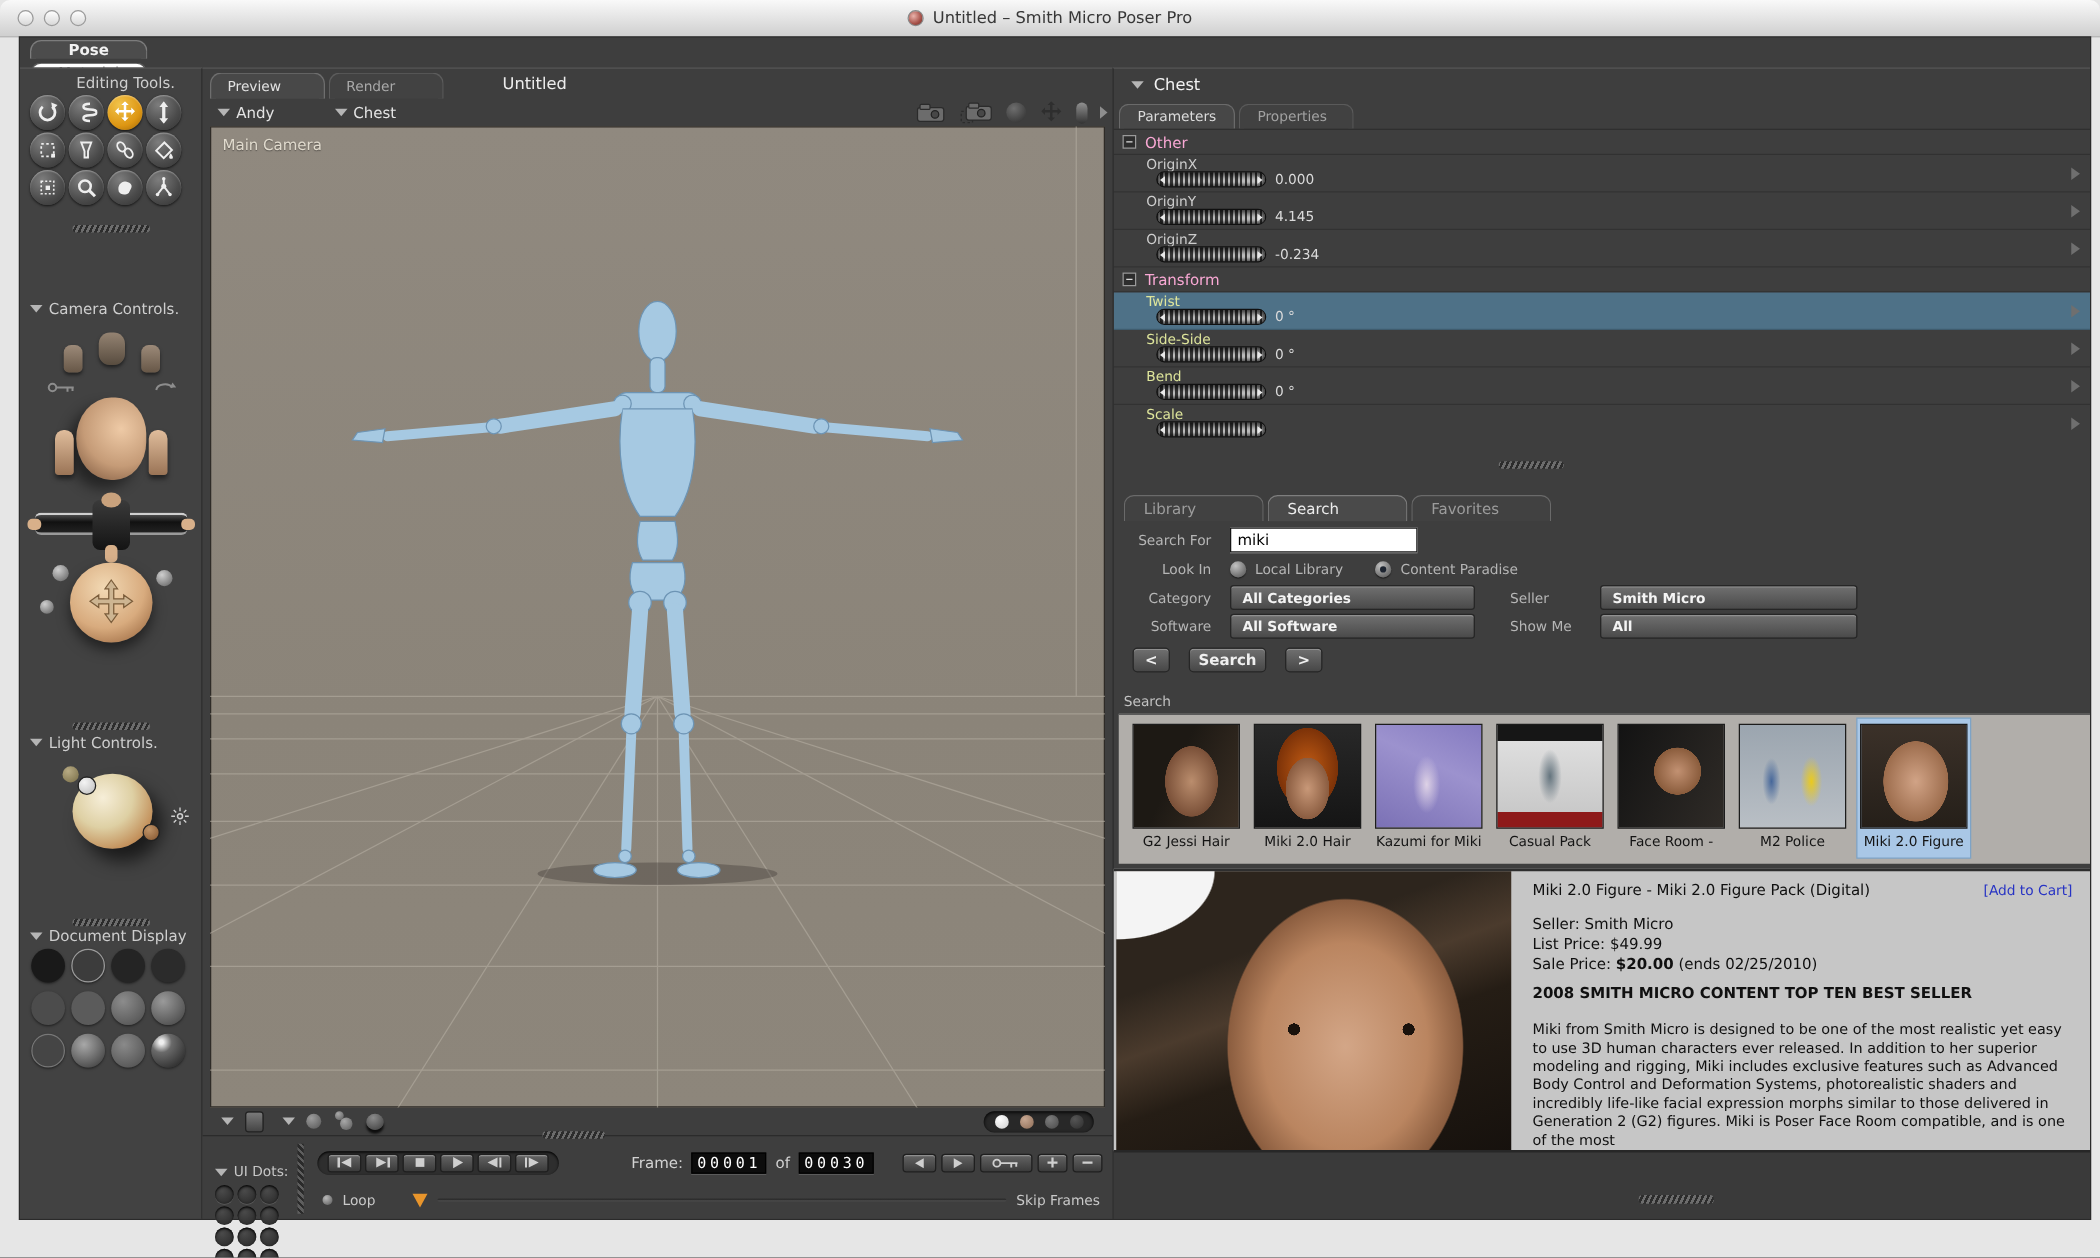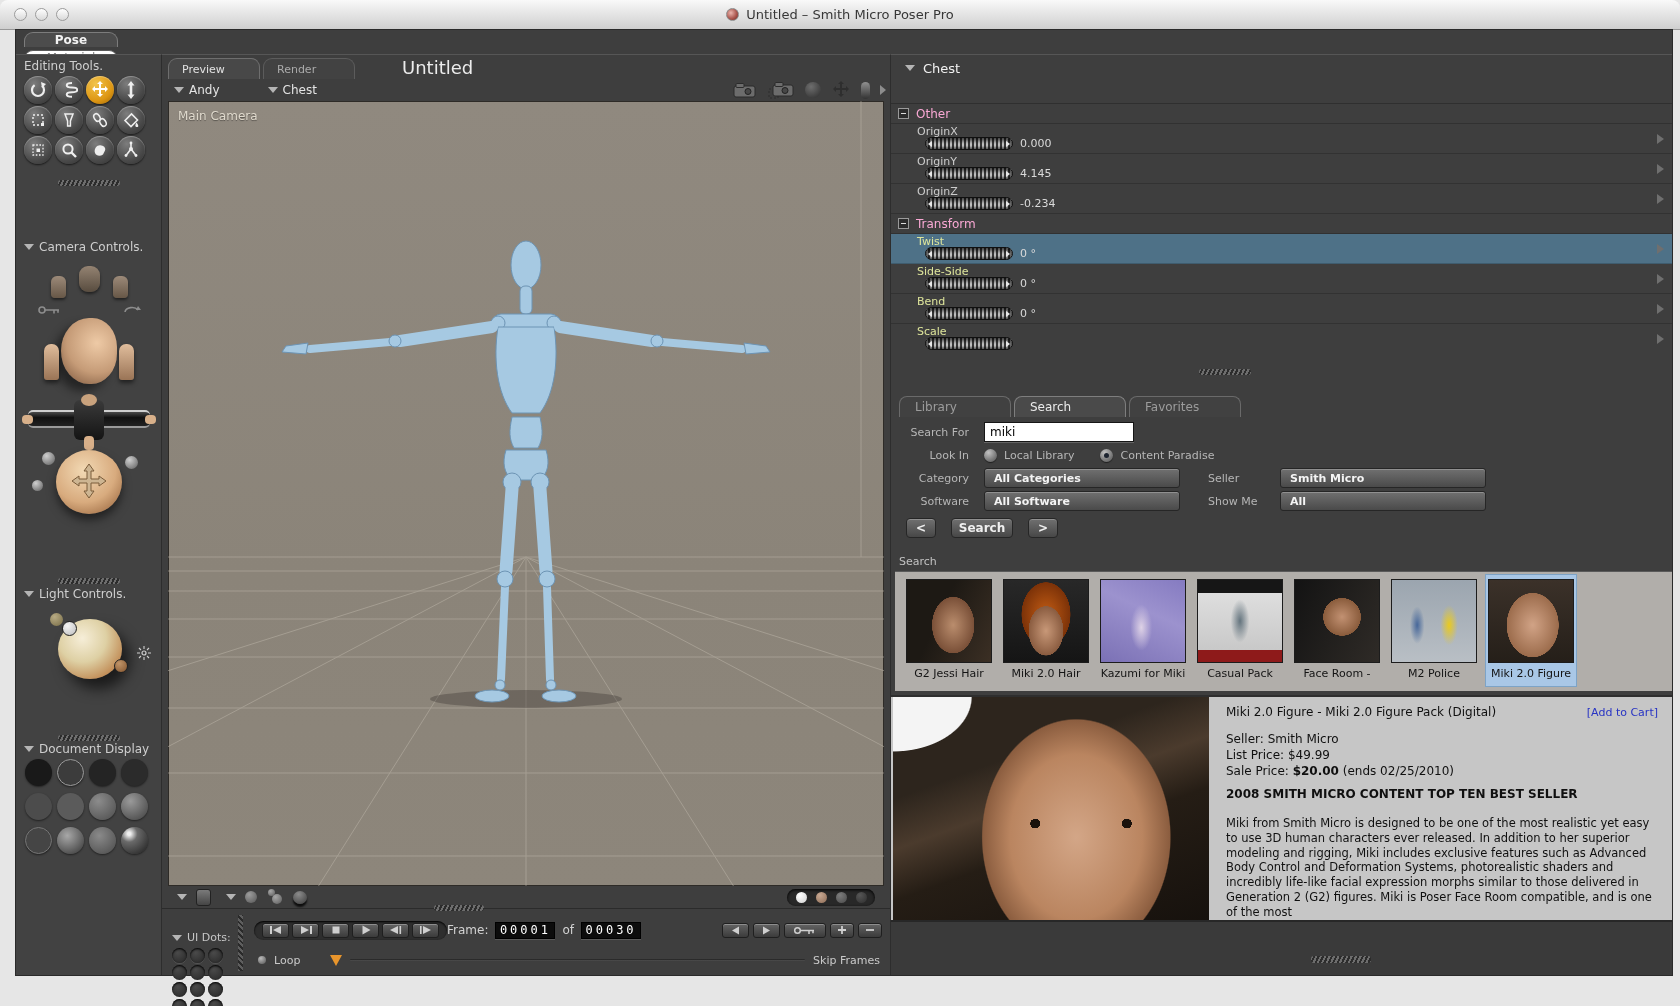--- a/index.html
+++ b/index.html
@@ -74,21 +74,21 @@
   .dd9{background:#454545;border:1px solid #777;}
   .dd10{background:radial-gradient(circle at 38% 32%,#a8a8a8,#565656 70%,#333);}
   .dd11{background:radial-gradient(circle at 38% 32%,#8a8a8a,#4a4a4a);}
   .dd12{background:radial-gradient(circle at 30% 25%,#efefef 6%,#6a6a6a 30%,#1c1c1c);}
 
   
   .center{position:absolute;left:146px;top:24px;width:728px;bottom:0;border-top:1px solid #565656;}
   .doc-tabs{position:absolute;top:2px;left:6px;height:22px;display:flex;align-items:flex-end;gap:3px;}
   .dtab{width:92px;height:21px;border-radius:9px 9px 0 0;background:#484848;border:1px solid #6e6e6e;border-bottom:none;color:#e2e2e2;font-size:11px;display:flex;align-items:center;padding-left:13px;}
   .dtab.inactive{color:#aaa;background:#424242;border-color:#5c5c5c;}
-  .doc-title{color:#ececec;font-size:18px;margin-left:44px;align-self:center;padding-bottom:2px;}
+  .doc-title{color:#ececec;font-size:13px;margin-left:44px;align-self:center;padding-bottom:2px;}
   .actor-row{position:absolute;top:24px;left:0;right:0;height:22px;display:flex;align-items:center;color:#e4e4e4;font-size:12px;padding-left:12px;}
   .actor{display:flex;align-items:center;gap:5px;}
   .vp-icons{margin-left:auto;display:flex;align-items:center;gap:11px;margin-right:10px;}
   .trackball-ico{width:16px;height:16px;border-radius:50%;background:radial-gradient(circle at 38% 30%,#6e6e6e,#2c2c2c);}
   .pill-ico{width:9px;height:17px;border-radius:5px;background:linear-gradient(#909090,#333);}
 
   .viewport{position:absolute;left:6px;top:46px;width:716px;height:785px;background:linear-gradient(#90897f,#8b8479 60%,#8d867b);box-shadow:inset 0 0 0 1px #2e2b27;}
   .vp-label{position:absolute;left:10px;top:8px;color:#e0dacd;font-size:12px;text-shadow:0 1px 1px rgba(0,0,0,.4);z-index:3;}
   .viewport svg{position:absolute;inset:0;}
 
@@ -106,21 +106,21 @@
   .anim{position:absolute;left:0;top:853px;right:0;bottom:0;border-top:1px solid #2b2b2b;background:#3e3e3e;}
   .anim-handle{position:absolute;left:272px;top:-4px;width:50px;height:6px;border-radius:3px;background:repeating-linear-gradient(115deg,#6d6d6d 0 2px,#2c2c2c 2px 4px);}
   .ui-dots{position:absolute;left:10px;top:2px;margin-top:20px;}
   .ui-dots .hd{display:flex;align-items:center;gap:5px;color:#c6c6c6;font-size:11px;}
   .dots{margin-top:4px;display:grid;grid-template-columns:repeat(3,18px);grid-auto-rows:17px;}
   .dots i{width:15px;height:15px;border-radius:50%;background:radial-gradient(circle at 38% 32%,#4a4a4a,#262626);box-shadow:inset 0 1px 2px #000,0 1px 0 rgba(255,255,255,.12);}
   .v-div{position:absolute;left:76px;top:6px;bottom:4px;width:5px;background:repeating-linear-gradient(45deg,#5e5e5e 0 2px,#2a2a2a 2px 4px);}
   .transport-row{position:absolute;left:92px;right:8px;top:11px;height:20px;display:flex;align-items:center;}
   .transport{display:flex;gap:3px;background:#2e2e2e;border-radius:11px;padding:2px 8px;box-shadow:inset 0 1px 2px #000;}
   .tbtn{width:27px;height:15px;border-radius:3px;background:linear-gradient(#646464,#3b3b3b);border:1px solid #1f1f1f;box-shadow:inset 0 1px 0 rgba(255,255,255,.28);display:flex;align-items:center;justify-content:center;}
-  .frame-group{display:flex;align-items:center;gap:7px;color:#d2d2d2;font-size:12px;}
+  .frame-group{margin-left:58px;display:flex;align-items:center;gap:7px;color:#d2d2d2;font-size:12px;}
   .digits{width:60px;height:17px;background:#0c0c0c;border:1px solid #000;box-shadow:0 1px 0 rgba(255,255,255,.15);color:#fff;font-family:"DejaVu Sans Mono",monospace;font-size:12px;letter-spacing:3px;display:flex;align-items:center;justify-content:center;}
   .kf-group{margin-left:auto;display:flex;gap:4px;align-items:center;}
   .kbtn{height:15px;border-radius:3px;background:linear-gradient(#646464,#3b3b3b);border:1px solid #1f1f1f;box-shadow:inset 0 1px 0 rgba(255,255,255,.28);display:flex;align-items:center;justify-content:center;}
   .loop-row{position:absolute;left:96px;right:10px;top:43px;height:16px;display:flex;align-items:center;color:#c9c9c9;font-size:11px;gap:8px;}
   .loop-dot{width:8px;height:8px;border-radius:50%;background:radial-gradient(circle at 35% 30%,#bbb,#555);}
   .loop-marker{width:0;height:0;border-left:6px solid transparent;border-right:6px solid transparent;border-top:11px solid #e8952c;margin-left:22px;}
   .loop-line{flex:1;height:2px;background:linear-gradient(#1c1c1c,#565656);border-radius:1px;}
 
   
   .right-panel{position:absolute;left:874px;top:24px;right:0;bottom:0;border-left:1px solid #2d2d2d;border-top:1px solid #565656;}
@@ -216,21 +216,21 @@
     <div class="mtab active">Pose</div>
     <div class="mtab">Material</div>
     <div class="mtab">Face</div>
     <div class="mtab">Hair</div>
     <div class="mtab">Cloth</div>
     <div class="mtab">Setup</div>
     <div class="mtab">Content</div>
   </div>
 
   <div class="left-panel">
-    <div class="sec-title" style="top:4px;">
+    <div class="sec-title" style="top:4px;margin-left:37px;">
       <span>Editing Tools.</span>
     </div>
     <div class="tools-grid">
       <div class="tool">
           <svg viewBox="0 0 18 18">
             <circle cx="9" cy="9" r="6" fill="none" stroke="#eee" stroke-width="2.2" stroke-dasharray="24 8"></circle>
             <path d="M12,1 l5,2 -4,4 z" fill="#eee"></path>
           </svg>
         </div>
       <div class="tool">
@@ -613,20 +613,24 @@
         <span>Skip Frames</span>
       </div>
     </div>
   </div>
 
   <div class="right-panel">
     <div class="chest-header">
       <span class="tri-down"></span>
       <span>Chest</span>
     </div>
+    <div class="ptabs">
+      <div class="ptab">Parameters</div>
+      <div class="ptab inactive">Properties</div>
+    </div>
 
     <div class="params">
       <div class="group-h">
         <span class="cbox"></span>
         <span>Other</span>
       </div>
       <div class="prow">
         <span class="plabel">OriginX</span>
         <span class="dial-line">
             <span class="dial"></span>

